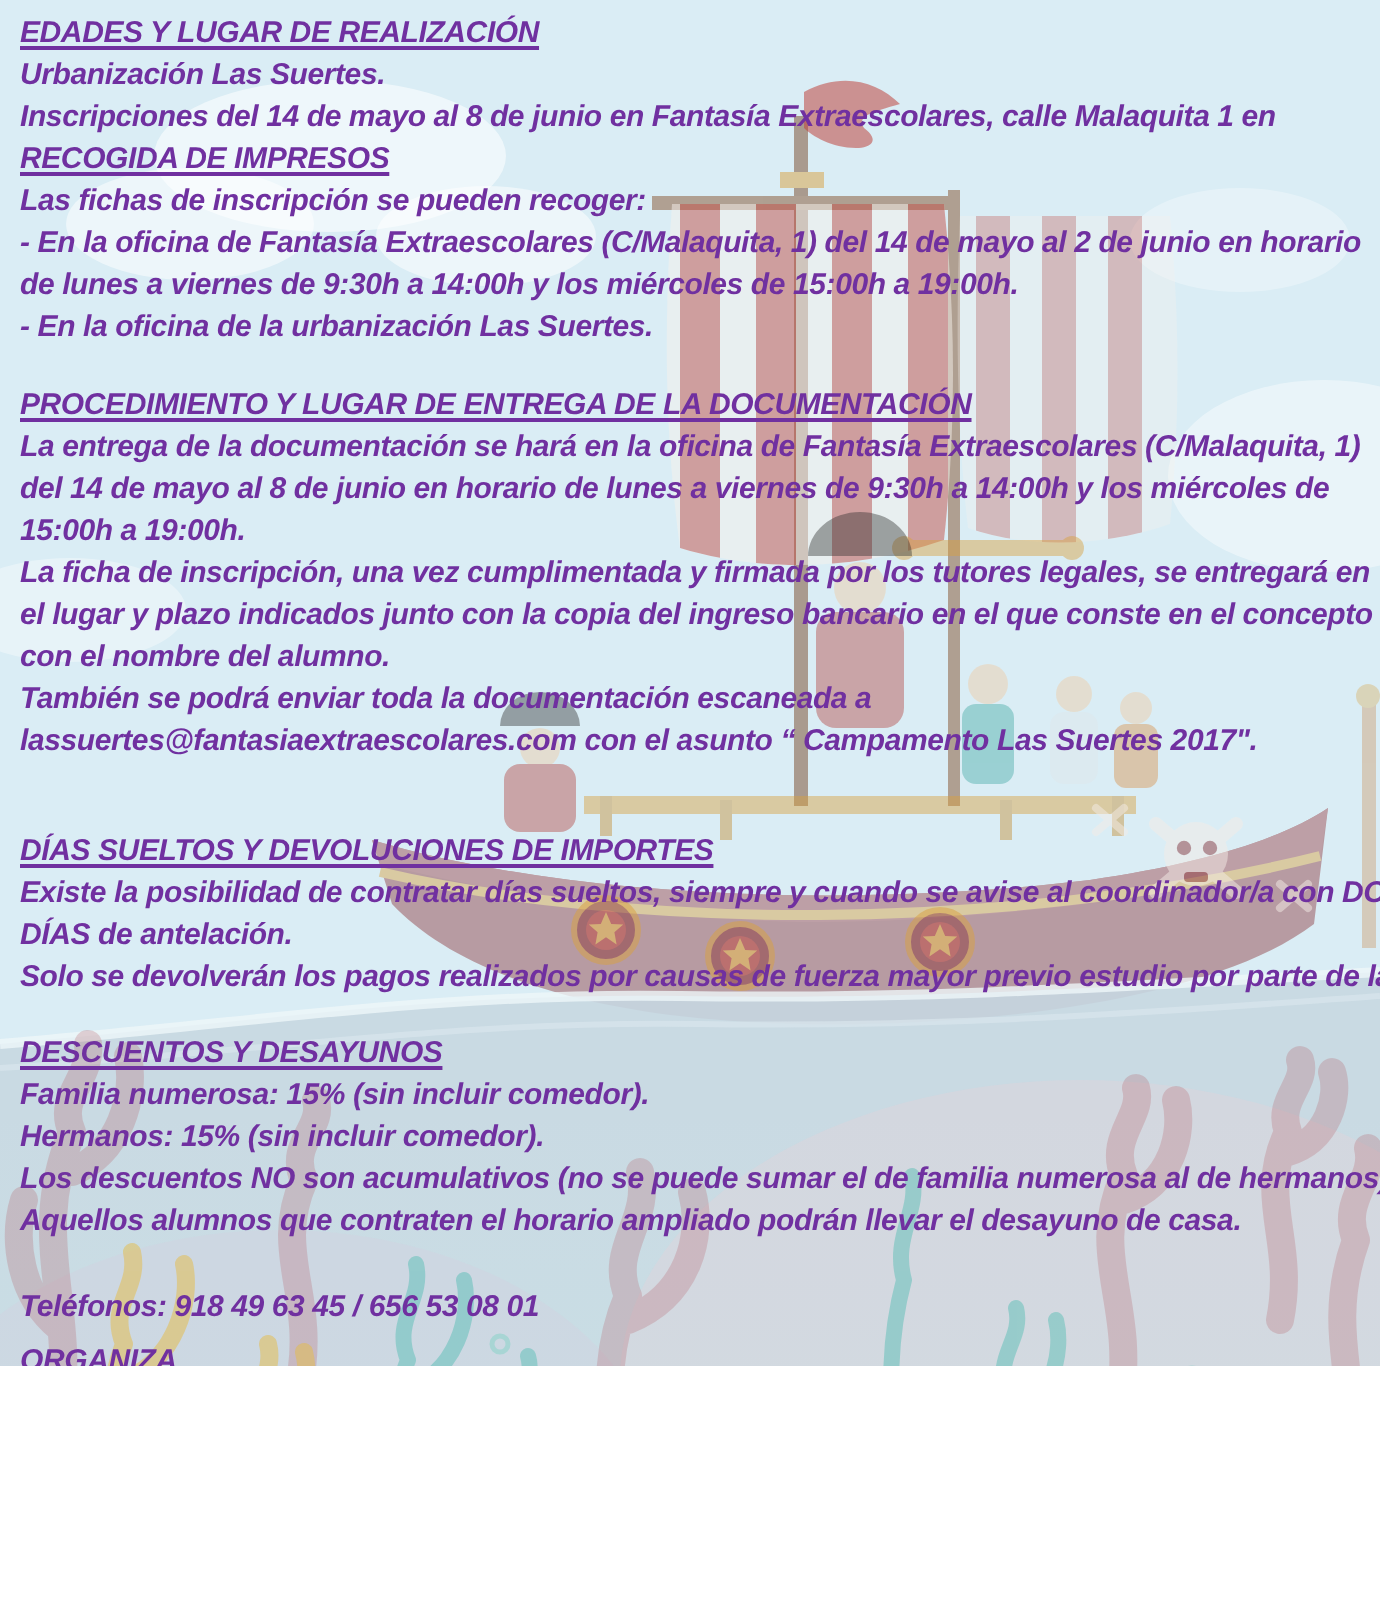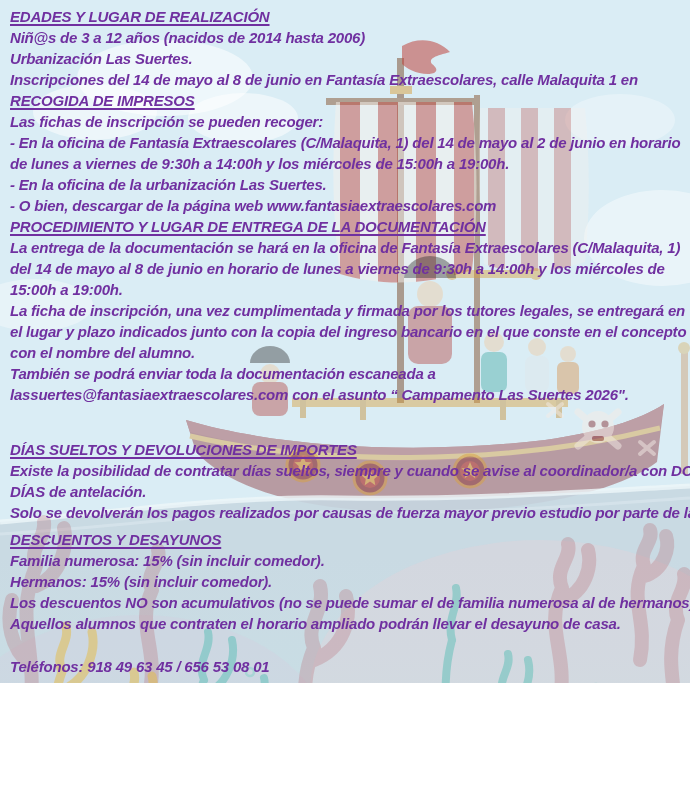--- a/index.html
+++ b/index.html
@@ -10,22 +10,22 @@
   }
   .scene{position:absolute; left:0; top:0; width:690px; height:812px; display:block;}
   .content{
     position:absolute; left:10px; top:6px; width:678px;
     color:#7030a0; font-weight:bold; font-style:italic;
     font-size:15px; line-height:21px; letter-spacing:-0.2px;
   }
   .ln{white-space:nowrap;}
   .h{white-space:nowrap; text-decoration:underline; text-decoration-thickness:1.5px; text-underline-offset:2px;}
   .indent{padding-left:5px;}
-  .s2{} .s3{} .s4{margin-top:34px;}
-  .s5{margin-top:6px;} .s6{margin-top:22px;} .s7{margin-top:6px;}
+  .s2{} .s3{margin-top:18px;} .s4{margin-top:34px;}
+  .s5{margin-top:17px;} .s6{margin-top:22px;} .s7{margin-top:6px;}
 </style>
 </head>
 <body>
 
 <div class="page">
 
   <svg class="scene" viewBox="0 0 690 812" xmlns="http://www.w3.org/2000/svg" aria-hidden="true">
     <defs>
       <clipPath id="sailL">
           <path d="M336,102 L472,102 C478,160 478,215 472,270 C425,286 380,286 340,274 C332,215 332,160 336,102 Z"></path>
@@ -199,44 +199,42 @@
       <circle cx="596" cy="690" r="6"></circle>
       <circle cx="217" cy="700" r="5"></circle>
       <circle cx="250" cy="672" r="4"></circle>
     </g>
   </svg>
 
   <div class="content">
 
     <div class="sec">
       <div class="h">EDADES Y LUGAR DE REALIZACIÓN</div>
-      <div class="ln">Niñ@s de 3 a 12 años (nacidos de 2014 hasta 2006)</div>
       <div class="ln">Urbanización Las Suertes.</div>
       <div class="ln">Inscripciones del 14 de mayo al 8 de junio en Fantasía Extraescolares, calle Malaquita 1 en</div>
     </div>
 
     <div class="sec s2">
       <div class="h">RECOGIDA DE IMPRESOS</div>
       <div class="ln">Las fichas de inscripción se pueden recoger:</div>
       <div class="ln">- En la oficina de Fantasía Extraescolares (C/Malaquita, 1) del 14 de mayo al 2 de junio en horario</div>
       <div class="ln">de lunes a viernes de 9:30h a 14:00h y los miércoles de 15:00h a 19:00h.</div>
       <div class="ln">- En la oficina de la urbanización Las Suertes.</div>
-      <div class="ln">- O bien, descargar de la página web www.fantasiaextraescolares.com</div>
     </div>
 
     <div class="sec s3">
       <div class="h">PROCEDIMIENTO Y LUGAR DE ENTREGA DE LA DOCUMENTACIÓN</div>
       <div class="ln">La entrega de la documentación se hará en la oficina de Fantasía Extraescolares (C/Malaquita, 1)</div>
       <div class="ln">del 14 de mayo al 8 de junio en horario de lunes a viernes de 9:30h a 14:00h y los miércoles de</div>
       <div class="ln">15:00h a 19:00h.</div>
       <div class="ln">La ficha de inscripción, una vez cumplimentada y firmada por los tutores legales, se entregará en</div>
       <div class="ln">el lugar y plazo indicados junto con la copia del ingreso bancario en el que conste en el concepto</div>
       <div class="ln">con el nombre del alumno.</div>
       <div class="ln">También se podrá enviar toda la documentación escaneada a</div>
-      <div class="ln">lassuertes@fantasiaextraescolares.com con el asunto “ Campamento Las Suertes 2026".</div>
+      <div class="ln">lassuertes@fantasiaextraescolares.com con el asunto “ Campamento Las Suertes 2017".</div>
     </div>
 
     <div class="sec s4">
       <div class="h">DÍAS SUELTOS Y DEVOLUCIONES DE IMPORTES</div>
       <div class="ln">Existe la posibilidad de contratar días sueltos, siempre y cuando se avise al coordinador/a con DOS</div>
       <div class="ln">DÍAS de antelación.</div>
       <div class="ln">Solo se devolverán los pagos realizados por causas de fuerza mayor previo estudio por parte de la</div>
     </div>
 
     <div class="sec s5">

